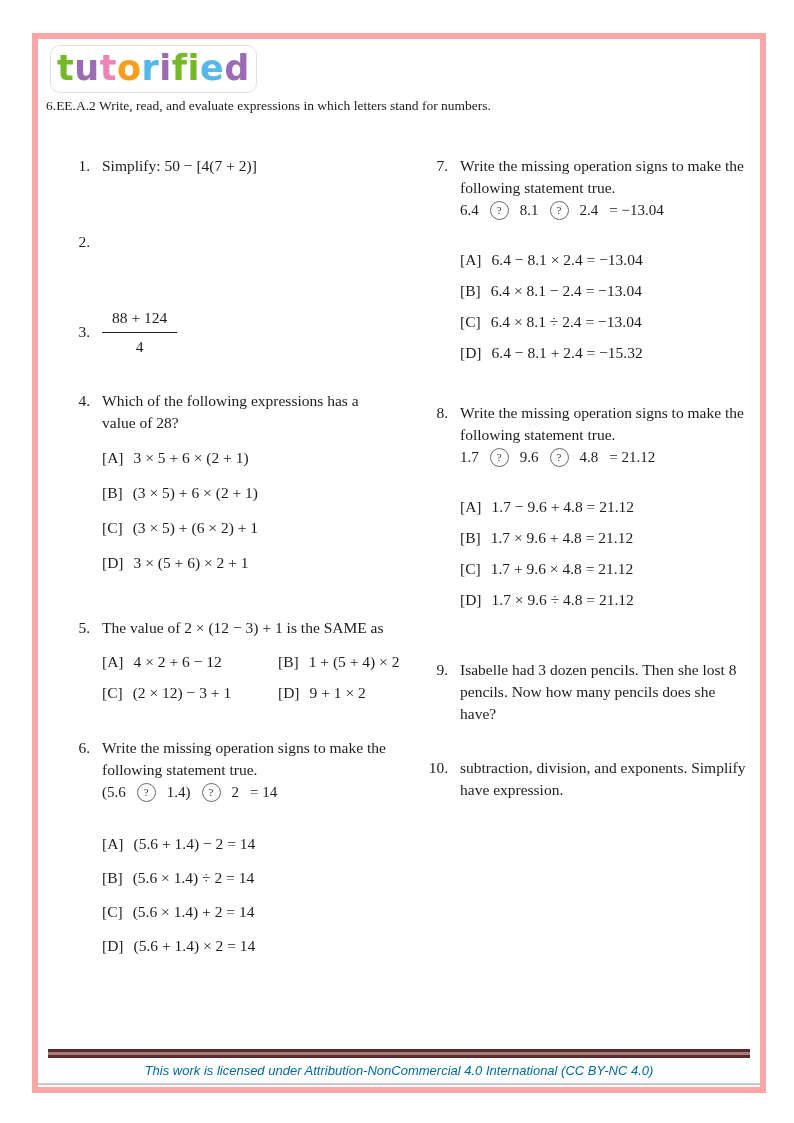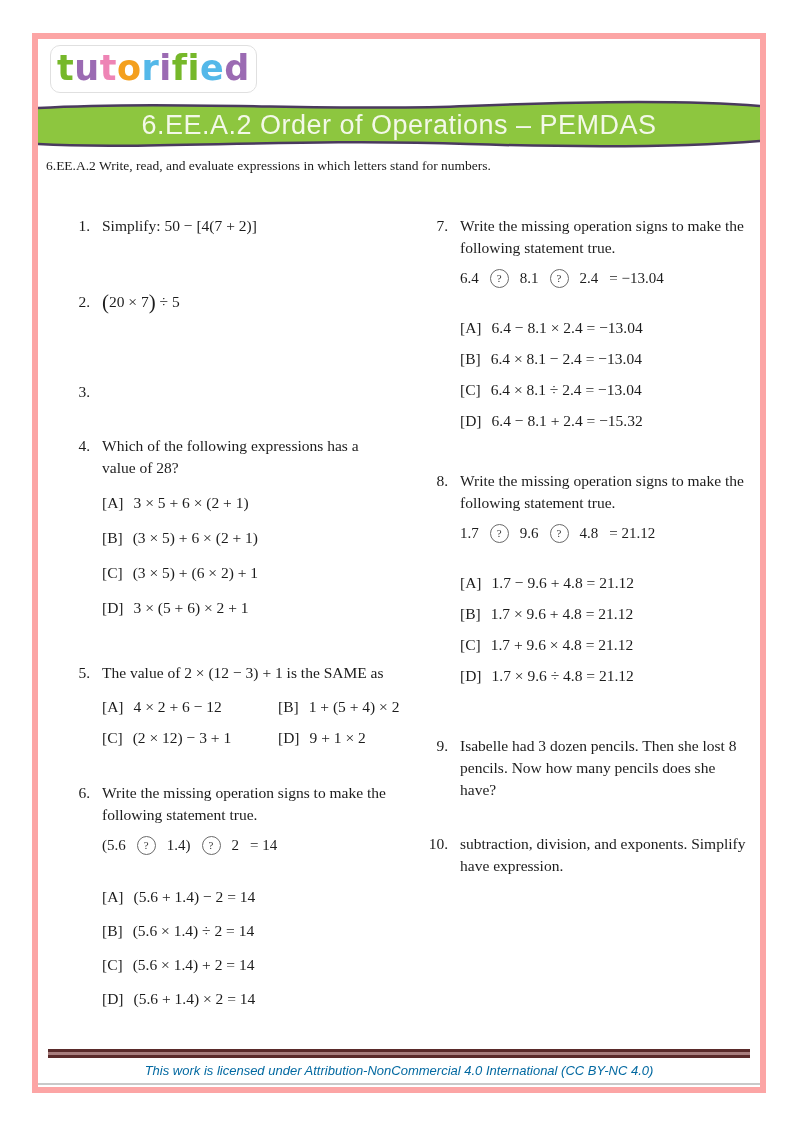--- a/index.html
+++ b/index.html
@@ -39,21 +39,21 @@
   .opt { display:flex; }
   .opt .lbl { margin-right:10px; flex:none; }
   .sp30 .opt { margin-top:13px; }
   .sp28 .opt { margin-top:12px; }
   .sp25 .opt { margin-top:9px; }
   .opts-grid {
     display:grid; grid-template-columns:176px auto; row-gap:9px; margin-top:12px;
   }
   .opts-grid .opt { margin-top:0; }
   
-  .stmt { display:flex; align-items:center; margin-top:8px; font-size:15px; }
+  .stmt { display:flex; align-items:center; margin-top:0; font-size:15px; }
   .stmt > span { margin-right:11px; }
   .qcircle {
     width:17px; height:17px; border:1px solid #6a6a6a; border-radius:50%;
     display:inline-flex; align-items:center; justify-content:center;
     font-size:11px; line-height:1; color:#333; flex:none;
   }
   .gap40 { height:18px; }
   
   .frac { display:inline-block; text-align:center; vertical-align:middle; }
   .frac .fnum { padding:0 10px 3px 10px; border-bottom:1.6px solid #1c1c1c; }
@@ -86,47 +86,44 @@
 <body>
 
 <div class="page">
 
   <div class="logo-row">
     <span class="logo">
       <span style="color: rgb(118, 184, 42);">t</span><span style="color: rgb(155, 107, 179);">u</span><span style="color: rgb(238, 132, 181);">t</span><span style="color: rgb(244, 160, 30);">o</span><span style="color: rgb(84, 184, 233);">r</span><span style="color: rgb(155, 107, 179);">i</span><span style="color: rgb(118, 184, 42);">f</span><span style="color: rgb(118, 184, 42);">i</span><span style="color: rgb(84, 184, 233);">e</span><span style="color: rgb(155, 107, 179);">d</span>
     </span>
   </div>
 
-  <div class="banner">
-    <svg viewBox="0 0 722 58" preserveAspectRatio="none">
-      <path d="M0,13 C140,5 300,17 430,11 C550,6 650,5 722,11 L722,46 C660,51 560,53 430,49 C260,43 100,55 0,49 Z" fill="#8dc63f"></path>
-      <path d="M0,13 C140,5 300,17 430,11 C550,6 650,5 722,11" fill="none" stroke-width="2.5" stroke="#4a3a5e"></path>
-      <path d="M0,49 C100,55 260,43 430,49 C560,53 660,51 722,46" fill="none" stroke-width="2.5" stroke="#4a3a5e"></path>
-    </svg>
-    <div class="banner-title" style="color: rgb(243, 248, 232);">6.EE.A.2 Order of Operations – PEMDAS</div>
-  </div>
 
   <div class="standard">6.EE.A.2 Write, read, and evaluate expressions in which letters stand for numbers.</div>
 
   <div class="cols">
 
     <div class="col-left">
 
       <div class="q mb-q1">
         <span class="qnum">1.</span>
         <div class="qbody-l">Simplify: 50 − [4(7 + 2)]</div>
       </div>
 
       <div class="q mb-q2">
         <span class="qnum">2.</span>
-        <div class="qbody-l"><span class="bigp">(</span><span>20 × 7</span><span class="bigp">)</span><span> ÷ 5</span></div>
       </div>
 
       <div class="q mb-q3">
         <span class="qnum" style="padding-top:14px;">3.</span>
+        <div class="qbody-l">
+          <span class="frac">
+            <div class="fnum">88 + 124</div>
+            <div class="fden">4</div>
+          </span>
+        </div>
       </div>
 
       <div class="q mb-q4">
         <span class="qnum">4.</span>
         <div class="qbody-l">
           <div>Which of the following expressions has a</div>
           <div>value of 28?</div>
           <div class="opts sp30">
             <div class="opt">
                 <span class="lbl">[A]</span>

